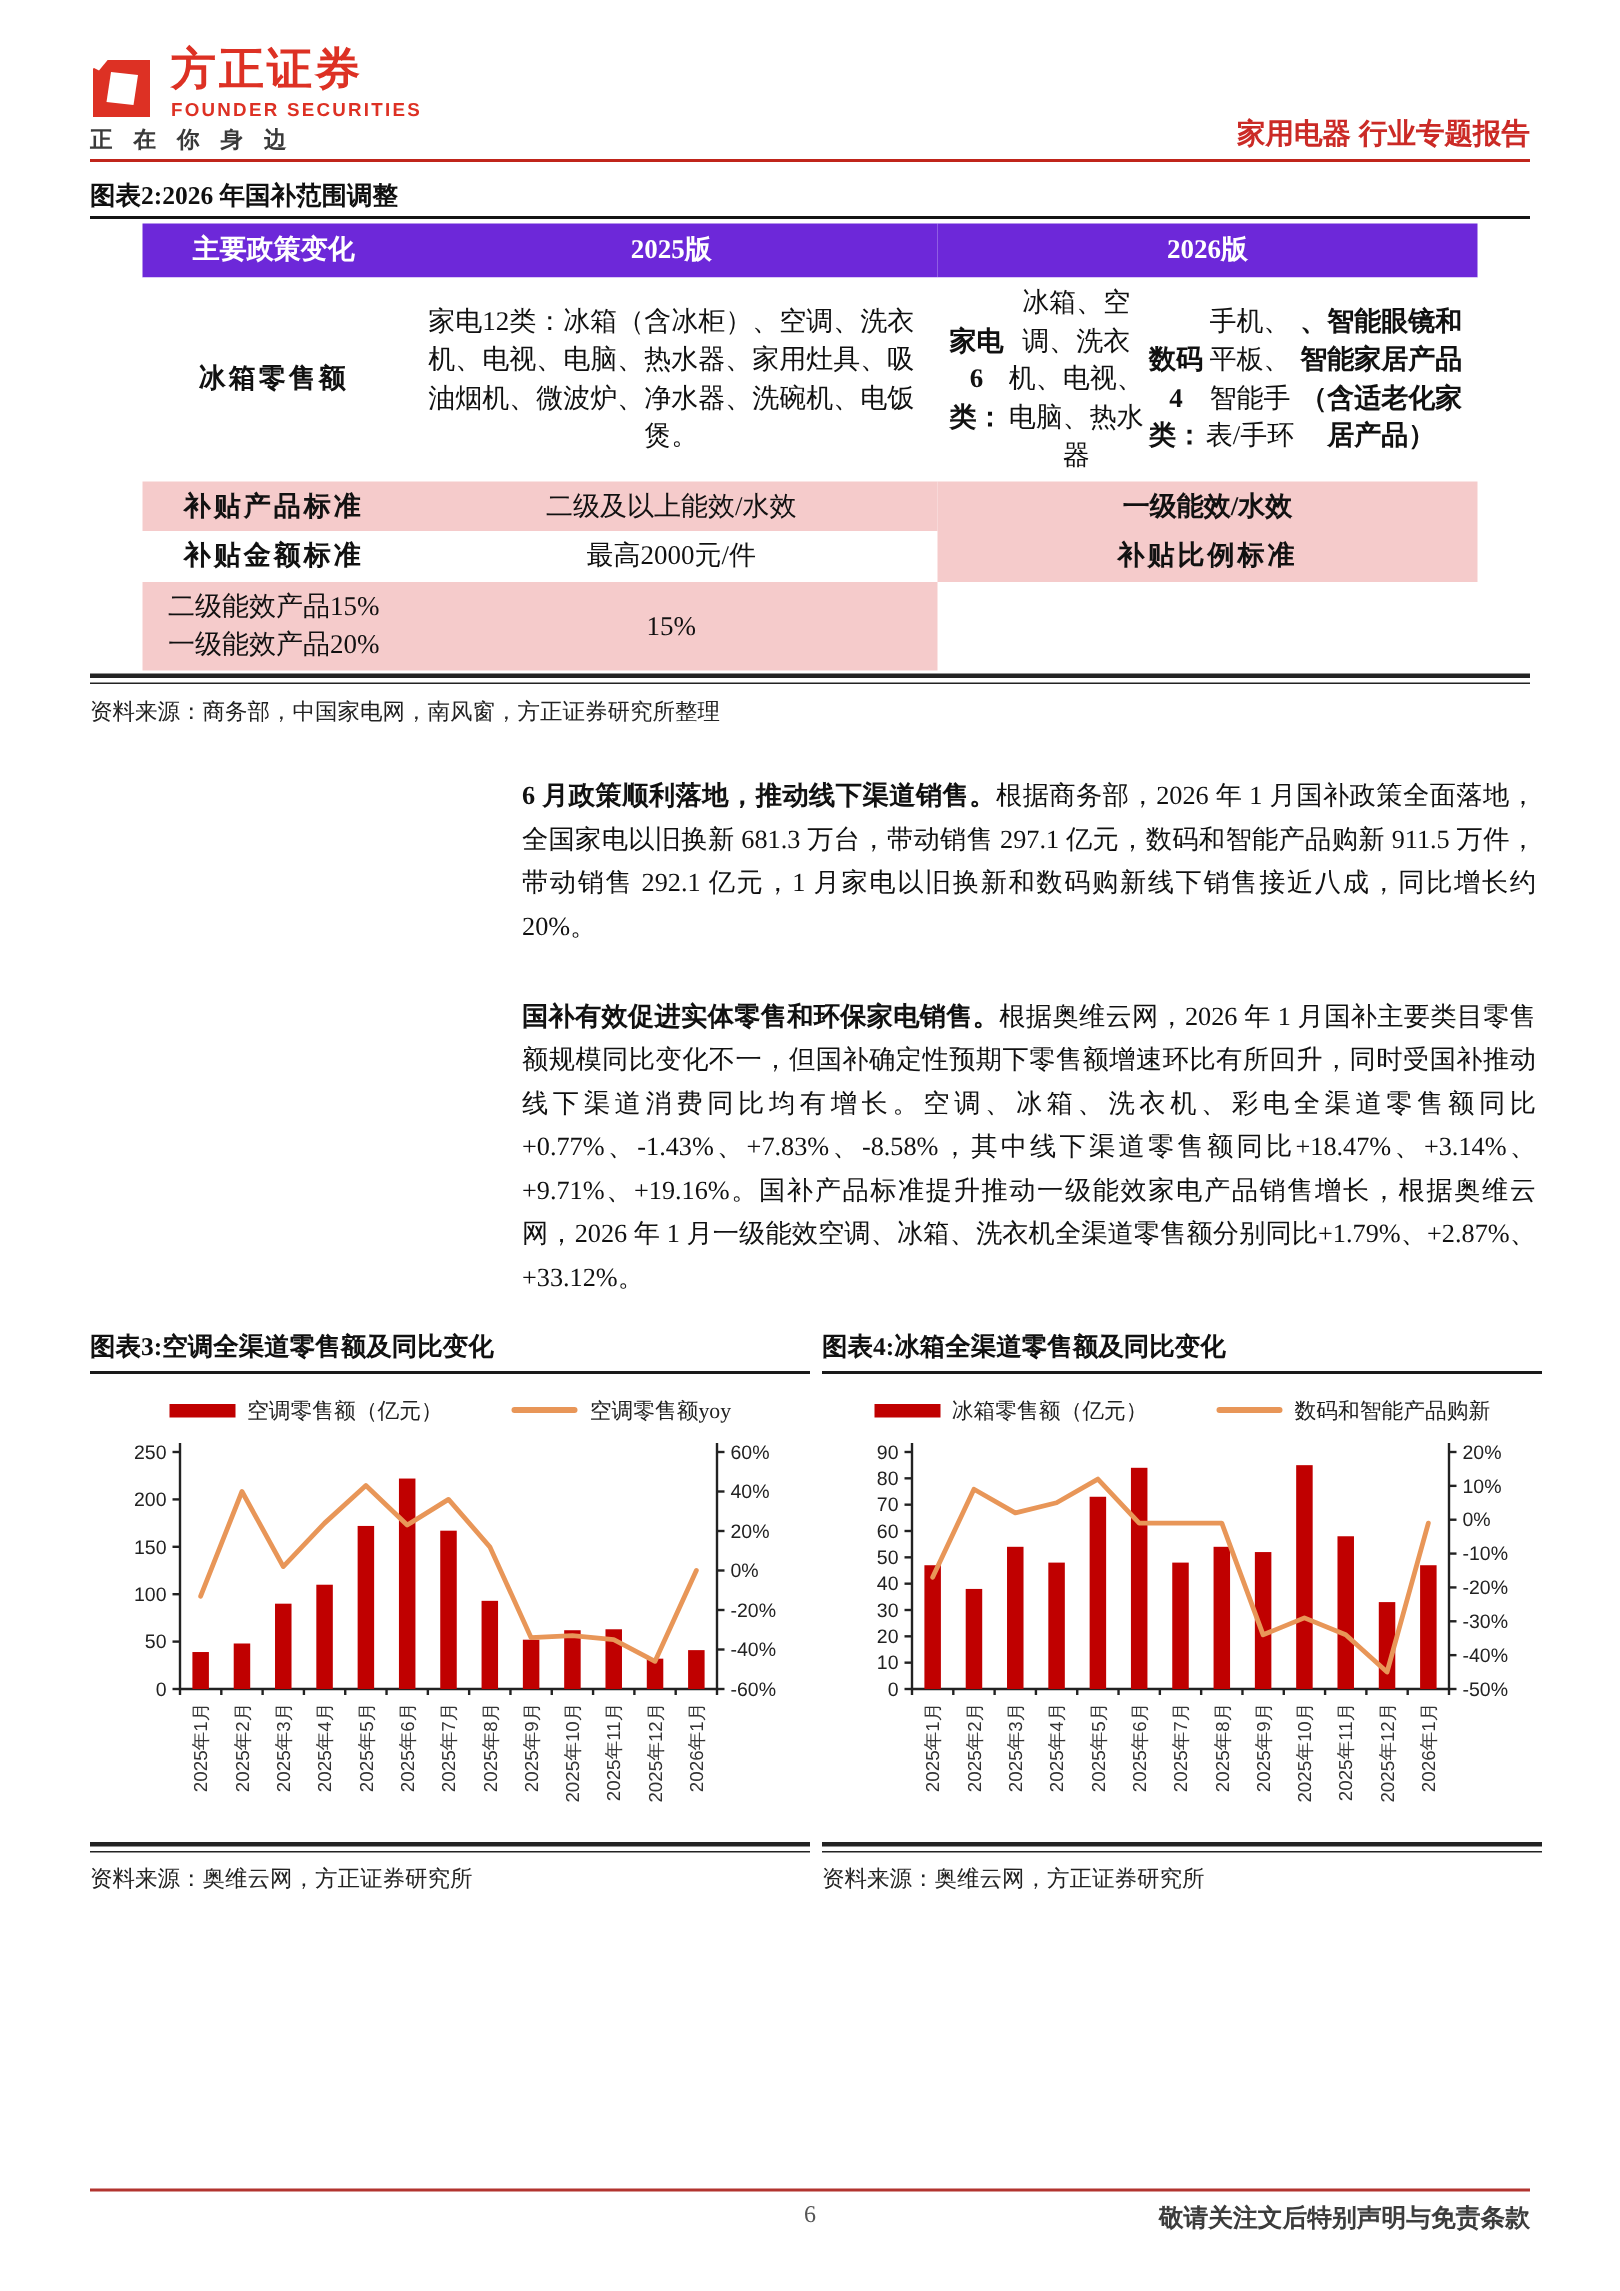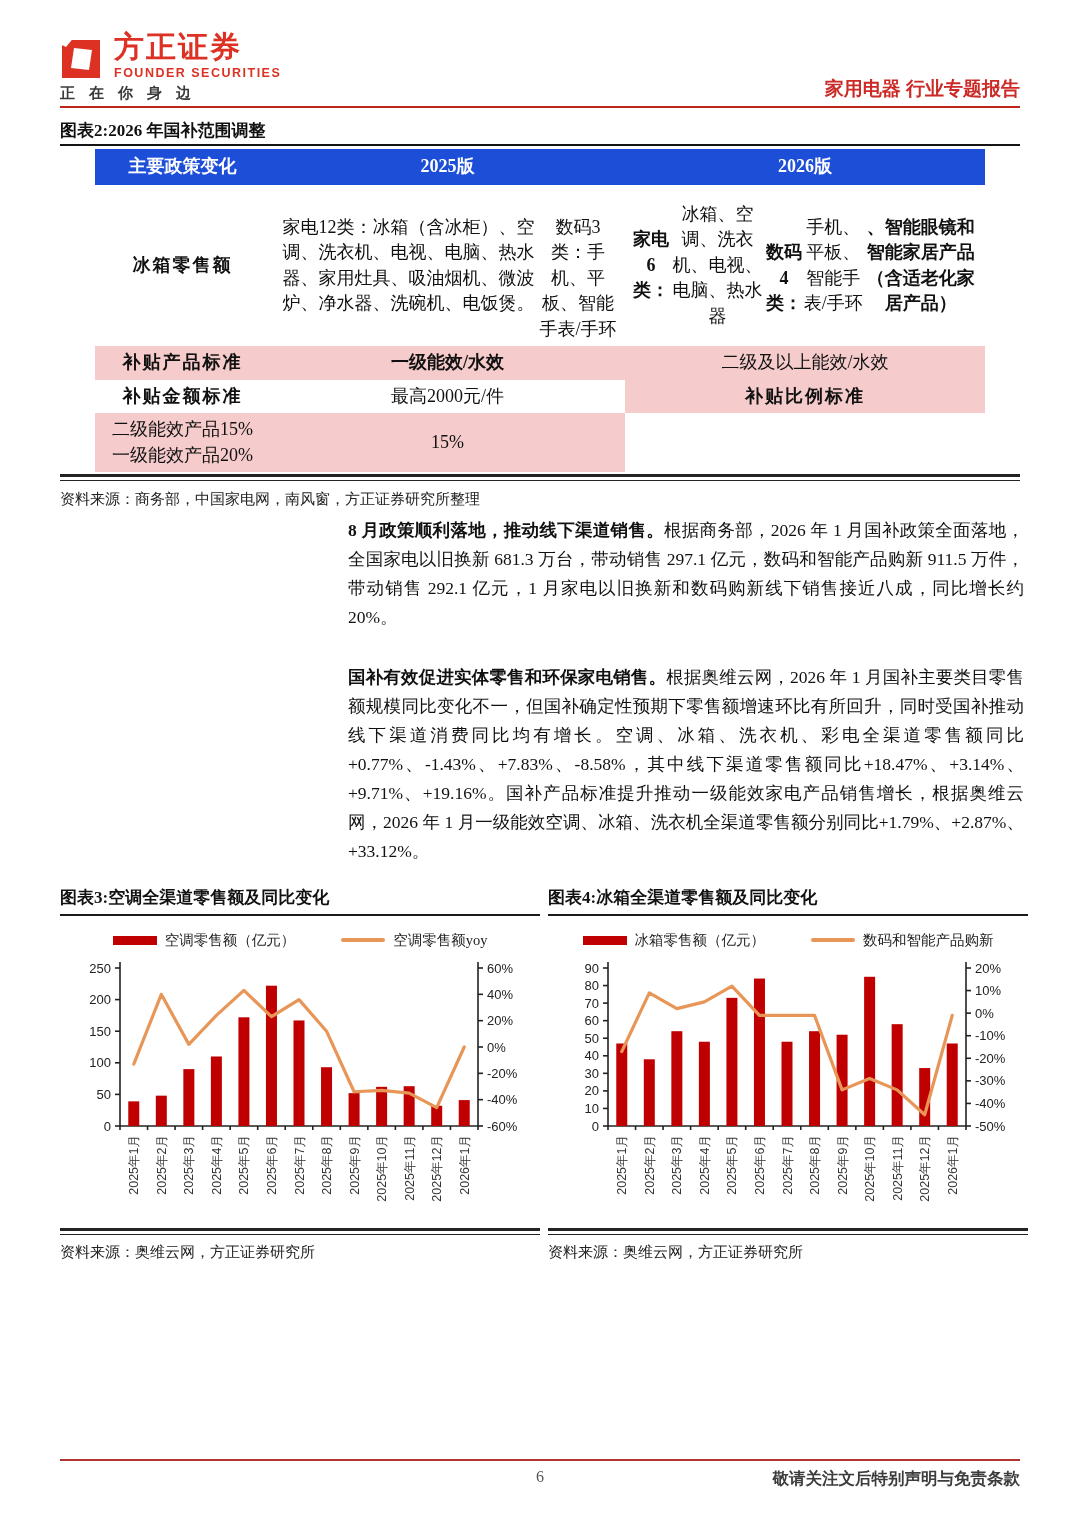--- a/index.html
+++ b/index.html
@@ -22,21 +22,21 @@
   
   .fig-title{font-size:17px;font-weight:600;color:#101010;}
   .fig2-title{position:absolute;top:119px;left:60px;}
   .tablewrap{position:absolute;top:144px;left:60px;right:60px;}
   .black-rule{border-top:2.5px solid #141414;height:0;}
   .double-rule{height:3px;border-top:3px solid #232323;border-bottom:1px solid #232323;}
   .ntable{width:890px;margin-left:35px;margin-top:3px;display:grid;
           grid-template-columns:175px 355px 360px;font-size:18px;}
   .ntable .cell{display:flex;align-items:center;justify-content:center;text-align:center;
                 padding:4px 8px;line-height:1.42;}
-  .ntable .hcell{background:#1d4ed8;color:#fff;font-weight:bold;min-height:28px;
+  .ntable .hcell{background:#6d28d9;color:#fff;font-weight:bold;min-height:28px;
                  font-size:18px;}
   .row-pink{background:#F5CBCB;}
   .row-white{background:#fff;}
   .lblcell{font-weight:bold;letter-spacing:2px;}
   .rich{white-space:pre-line;}
   .rich .b{font-weight:bold;}
   .tbl-bottom{margin-top:2px;}
   .src{font-size:15px;color:#222;margin-top:9px;}
   
   .paras{position:absolute;top:516px;left:348px;width:676px;}
@@ -84,43 +84,42 @@
 
   <div class="fig-title fig2-title">图表2:2026 年国补范围调整</div>
   <div class="tablewrap">
     <div class="black-rule"></div>
     <div class="ntable">
       <div class="cell hcell">主要政策变化</div>
       <div class="cell hcell">2025版</div>
       <div class="cell hcell">2026版</div>
 
       <div class="cell row-white lblcell">冰箱零售额</div>
-      <div class="cell row-white rich"><span>家电12类：冰箱（含冰柜）、空调、洗衣机、电视、电脑、热水器、家用灶具、吸油烟机、微波炉、净水器、洗碗机、电饭煲。</span><span>
-数码3类：手机、平板、智能手表/手环</span></div>
+      <div class="cell row-white rich"><span>家电12类：冰箱（含冰柜）、空调、洗衣机、电视、电脑、热水器、家用灶具、吸油烟机、微波炉、净水器、洗碗机、电饭煲。</span></div>
       <div class="cell row-white rich"><span class="b">家电6类：</span><span>冰箱、空调、洗衣机、电视、电脑、热水器</span><span class="b">
 数码4类：</span><span>手机、平板、智能手表/手环</span><span class="b">、智能眼镜和智能家居产品（含适老化家居产品）</span></div>
 
       <div class="cell row-pink lblcell">补贴产品标准</div>
+      <div class="cell row-pink rich"><span>二级及以上能效/水效</span></div>
       <div class="cell row-pink rich"><span class="b">一级能效/水效</span></div>
-      <div class="cell row-pink rich"><span>二级及以上能效/水效</span></div>
 
       <div class="cell row-white lblcell">补贴金额标准</div>
       <div class="cell row-white rich"><span>最高2000元/件</span></div>
 
       <div class="cell row-pink lblcell">补贴比例标准</div>
       <div class="cell row-pink rich"><span>二级能效产品15%
 一级能效产品20%</span></div>
       <div class="cell row-pink rich"><span>15%</span></div>
     </div>
     <div class="double-rule tbl-bottom"></div>
     <div class="src">资料来源：商务部，中国家电网，南风窗，方正证券研究所整理</div>
   </div>
 
   <div class="paras">
-    <p class="para rich"><span class="b">8 月政策顺利落地，推动线下渠道销售。</span><span>根据商务部，2026 年 1 月国补政策全面落地，全国家电以旧换新 681.3 万台，带动销售 297.1 亿元，数码和智能产品购新 911.5 万件，带动销售 292.1 亿元，1 月家电以旧换新和数码购新线下销售接近八成，同比增长约 20%。</span></p>
+    <p class="para rich"><span class="b">6 月政策顺利落地，推动线下渠道销售。</span><span>根据商务部，2026 年 1 月国补政策全面落地，全国家电以旧换新 681.3 万台，带动销售 297.1 亿元，数码和智能产品购新 911.5 万件，带动销售 292.1 亿元，1 月家电以旧换新和数码购新线下销售接近八成，同比增长约 20%。</span></p>
     <p class="para rich"><span class="b">国补有效促进实体零售和环保家电销售。</span><span>根据奥维云网，2026 年 1 月国补主要类目零售额规模同比变化不一，但国补确定性预期下零售额增速环比有所回升，同时受国补推动线下渠道消费同比均有增长。空调、冰箱、洗衣机、彩电全渠道零售额同比+0.77%、-1.43%、+7.83%、-8.58%，其中线下渠道零售额同比+18.47%、+3.14%、+9.71%、+19.16%。国补产品标准提升推动一级能效家电产品销售增长，根据奥维云网，2026 年 1 月一级能效空调、冰箱、洗衣机全渠道零售额分别同比+1.79%、+2.87%、+33.12%。</span></p>
   </div>
 
   <div class="charts">
     <div class="chartcol">
       <div class="chart-title">图表3:空调全渠道零售额及同比变化</div>
       <div class="legend">
         <div class="legend-item">
           <span class="sw-bar"></span>
           <span>空调零售额（亿元）</span>

